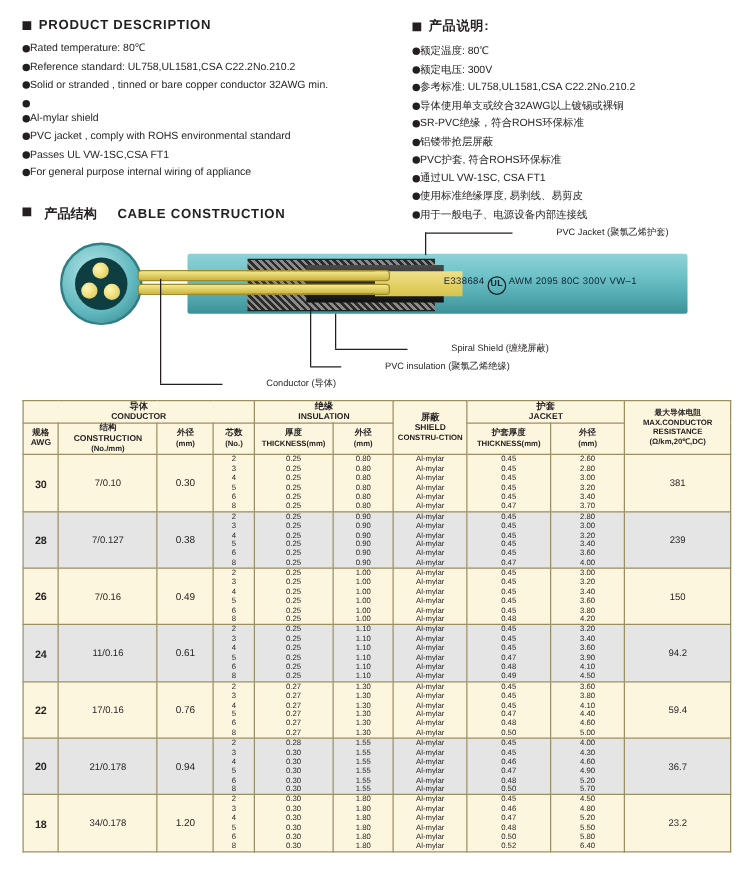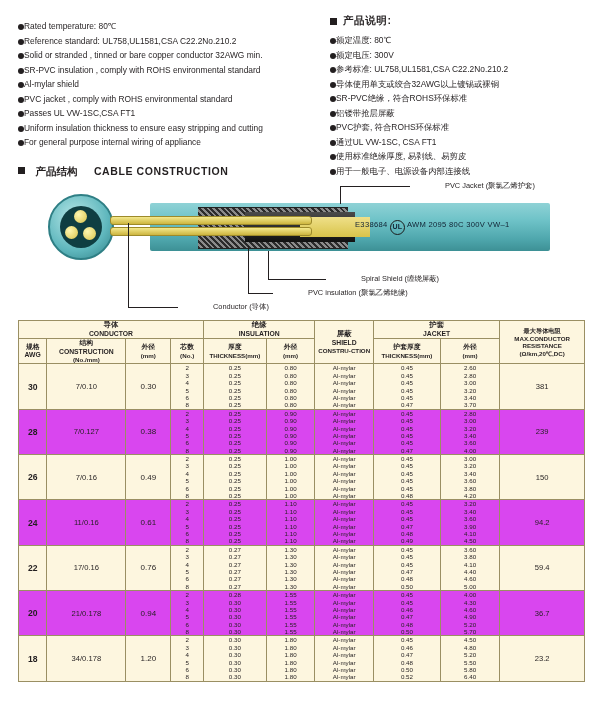--- a/index.html
+++ b/index.html
@@ -51,67 +51,66 @@
   .mark{position:absolute;font-size:7.6px;color:#123;letter-spacing:.3px;white-space:nowrap;}
   .ul-mark{display:inline-block;width:13px;height:13px;border:1.3px solid #1b1b1b;border-radius:50%;
       font-size:7px;line-height:11px;text-align:center;font-weight:bold;vertical-align:-2px;}
 
   
   table.spec{position:absolute;left:18px;top:320px;border-collapse:collapse;width:567px;font-size:6.4px;}
   table.spec td,table.spec th{border:1px solid #9a8f63;padding:0;text-align:center;vertical-align:middle;}
   .hdr td{background:#fdf6df;font-weight:bold;padding:2px 1px;line-height:8.5px;font-size:6.8px;}
   .hdr .big{font-size:7.4px;}
   .grp-a{background:#fdf6df;}
-  .grp-b{background:#d946ef;}
+  .grp-b{background:#e5e5e5;}
   .awg{font-size:8.6px;font-weight:bold;}
   .cons{font-size:7.6px;}
   .mm{font-size:8px;}
   .sub{font-size:6.2px;line-height:7.4px;}
   .res{font-size:7.6px;}
   td.stack{padding:0;}
   td.stack div{line-height:7.4px;height:7.4px;}
 </style>
 </head>
 <body>
 
 <div class="page">
 
   <div class="col-left">
+    <div class="sect-head">
+      <span class="sq"></span>
+      <span>PRODUCT  DESCRIPTION</span>
+    </div>
     <ul class="speclist">
       <li>
           <span class="bullet"></span>
           <span class="txt">Rated temperature: 80℃</span>
         </li>
       <li>
           <span class="bullet"></span>
           <span class="txt">Reference standard: UL758,UL1581,CSA C22.2No.210.2</span>
         </li>
       <li>
           <span class="bullet"></span>
           <span class="txt">Solid or stranded , tinned or bare copper conductor 32AWG min.</span>
         </li>
       <li>
           <span class="bullet"></span>
-          <span class="txt">SR-PVC insulation , comply with ROHS environmental standard</span>
         </li>
       <li>
           <span class="bullet"></span>
           <span class="txt">Al-mylar shield</span>
         </li>
       <li>
           <span class="bullet"></span>
           <span class="txt">PVC jacket , comply with ROHS environmental standard</span>
         </li>
       <li>
           <span class="bullet"></span>
           <span class="txt">Passes UL VW-1SC,CSA FT1</span>
-        </li>
-      <li>
-          <span class="bullet"></span>
-          <span class="txt">Uniform insulation thickness to ensure easy stripping and cutting</span>
         </li>
       <li>
           <span class="bullet"></span>
           <span class="txt">For general purpose internal wiring of appliance</span>
         </li>
     </ul>
   </div>
 
   <div class="col-right">
     <div class="sect-head">

